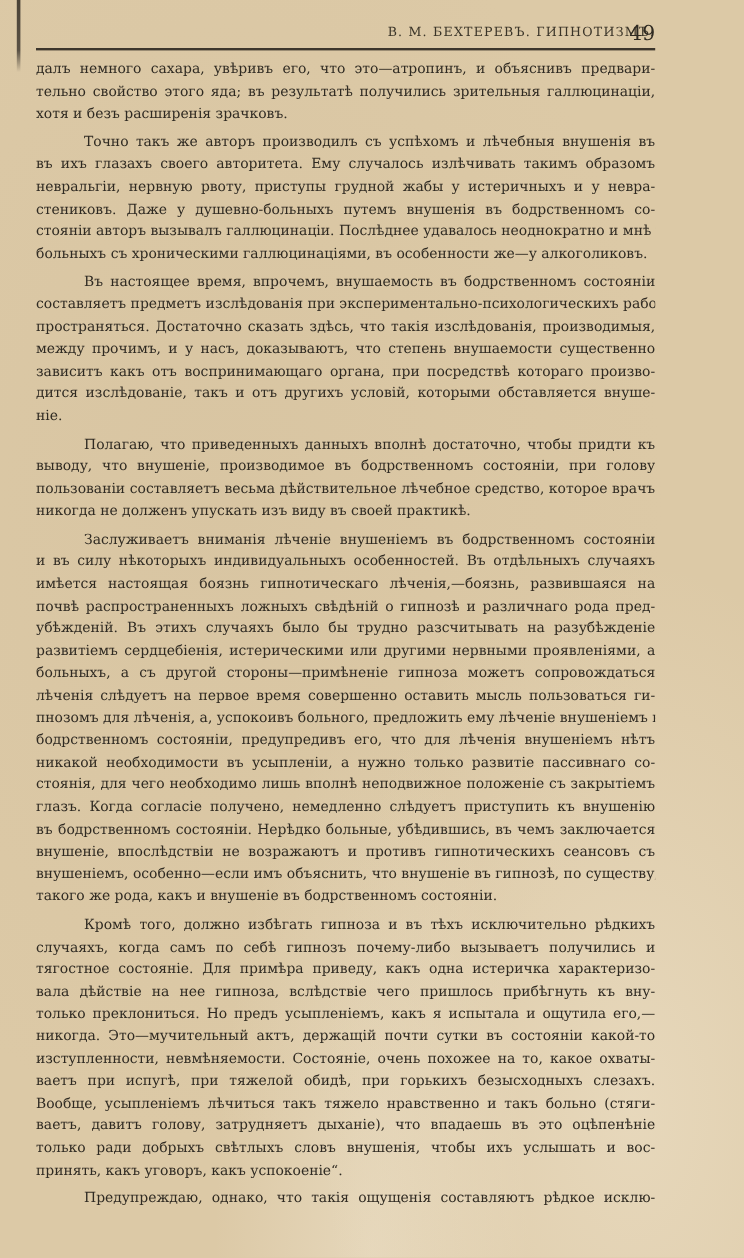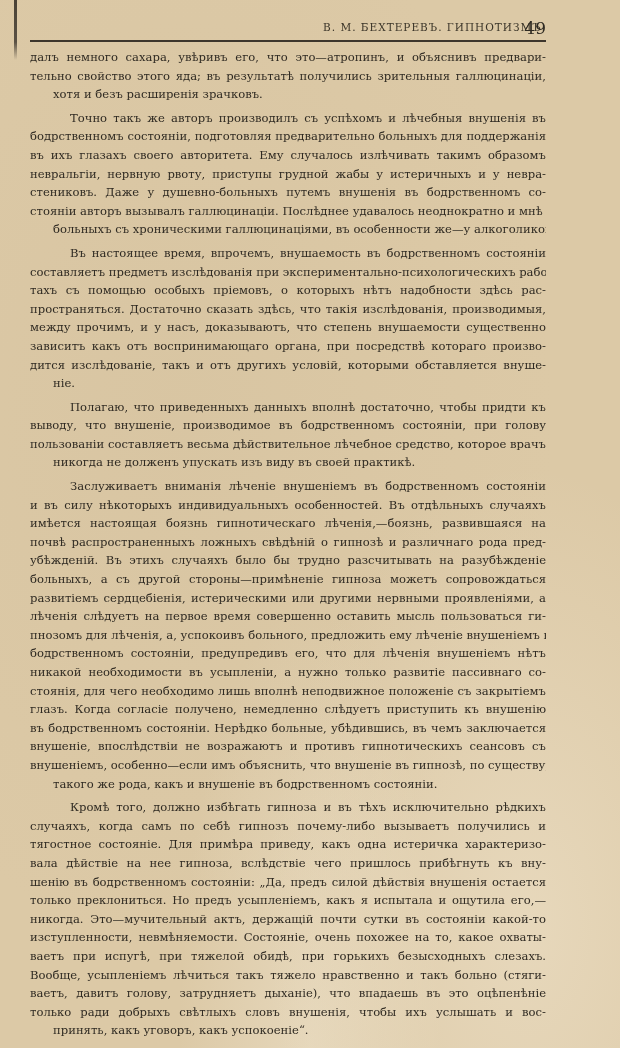--- a/index.html
+++ b/index.html
@@ -70,21 +70,20 @@
     .line {
       display: block;
       text-align: justify;
       text-align-last: justify;
       white-space: nowrap;
       overflow: hidden;
       height: 18.6px;
     }
     .line.last {
       text-align-last: left;
-      margin-left: 23px;
     }
     .line.indent {
       padding-left: 40px;
     }
   </style>
 </head>
 <body>
 
 <div class="spine-line"></div>
 
@@ -95,68 +94,65 @@
   </div>
 
   <div class="body-text" id="body-text">
       <p>
         <span class="line">далъ немного сахара, увѣривъ его, что это—атропинъ, и объяснивъ предвари-</span>
         <span class="line">тельно свойство этого яда; въ результатѣ получились зрительныя галлюцинаціи,</span>
         <span class="line last">хотя и безъ расширенія зрачковъ.</span>
       </p>
       <p>
         <span class="line indent">Точно такъ же авторъ производилъ съ успѣхомъ и лѣчебныя внушенія въ</span>
-        <span class="line">бодрственномъ состояніи, подготовляя предварительно больныхъ для поддержанія</span>
         <span class="line">въ ихъ глазахъ своего авторитета. Ему случалось излѣчивать такимъ образомъ</span>
         <span class="line">невральгіи, нервную рвоту, приступы грудной жабы у истеричныхъ и у невра-</span>
         <span class="line">стениковъ. Даже у душевно-больныхъ путемъ внушенія въ бодрственномъ со-</span>
         <span class="line">стояніи авторъ вызывалъ галлюцинаціи. Послѣднее удавалось неоднократно и мнѣ у</span>
         <span class="line last">больныхъ съ хроническими галлюцинаціями, въ особенности же—у алкоголиковъ.</span>
       </p>
       <p>
         <span class="line indent">Въ настоящее время, впрочемъ, внушаемость въ бодрственномъ состояніи</span>
         <span class="line">составляетъ предметъ изслѣдованія при экспериментально-психологическихъ рабо-</span>
-        <span class="line">тахъ съ помощью особыхъ пріемовъ, о которыхъ нѣтъ надобности здѣсь рас-</span>
         <span class="line">пространяться. Достаточно сказать здѣсь, что такія изслѣдованія, производимыя,</span>
         <span class="line">между прочимъ, и у насъ, доказываютъ, что степень внушаемости существенно</span>
         <span class="line">зависитъ какъ отъ воспринимающаго органа, при посредствѣ котораго произво-</span>
         <span class="line">дится изслѣдованіе, такъ и отъ другихъ условій, которыми обставляется внуше-</span>
         <span class="line last">ніе.</span>
       </p>
       <p>
         <span class="line indent">Полагаю, что приведенныхъ данныхъ вполнѣ достаточно, чтобы придти къ</span>
         <span class="line">выводу, что внушеніе, производимое въ бодрственномъ состояніи, при голову</span>
         <span class="line">пользованіи составляетъ весьма дѣйствительное лѣчебное средство, которое врачъ</span>
         <span class="line last">никогда не долженъ упускать изъ виду въ своей практикѣ.</span>
       </p>
       <p>
         <span class="line indent">Заслуживаетъ вниманія лѣченіе внушеніемъ въ бодрственномъ состояніи</span>
         <span class="line">и въ силу нѣкоторыхъ индивидуальныхъ особенностей. Въ отдѣльныхъ случаяхъ</span>
         <span class="line">имѣется настоящая боязнь гипнотическаго лѣченія,—боязнь, развившаяся на</span>
         <span class="line">почвѣ распространенныхъ ложныхъ свѣдѣній о гипнозѣ и различнаго рода пред-</span>
         <span class="line">убѣжденій. Въ этихъ случаяхъ было бы трудно разсчитывать на разубѣжденіе</span>
+        <span class="line">развитіемъ сердцебіенія, истерическими или другими нервными проявленіями, а</span>
         <span class="line">больныхъ, а съ другой стороны—примѣненіе гипноза можетъ сопровождаться</span>
-        <span class="line">развитіемъ сердцебіенія, истерическими или другими нервными проявленіями, а</span>
         <span class="line">лѣченія слѣдуетъ на первое время совершенно оставить мысль пользоваться ги-</span>
         <span class="line">пнозомъ для лѣченія, а, успокоивъ больного, предложить ему лѣченіе внушеніемъ въ</span>
         <span class="line">бодрственномъ состояніи, предупредивъ его, что для лѣченія внушеніемъ нѣтъ</span>
         <span class="line">никакой необходимости въ усыпленіи, а нужно только развитіе пассивнаго со-</span>
         <span class="line">стоянія, для чего необходимо лишь вполнѣ неподвижное положеніе съ закрытіемъ</span>
         <span class="line">глазъ. Когда согласіе получено, немедленно слѣдуетъ приступить къ внушенію</span>
         <span class="line">въ бодрственномъ состояніи. Нерѣдко больные, убѣдившись, въ чемъ заключается</span>
         <span class="line">внушеніе, впослѣдствіи не возражаютъ и противъ гипнотическихъ сеансовъ съ</span>
         <span class="line">внушеніемъ, особенно—если имъ объяснить, что внушеніе въ гипнозѣ, по существу,</span>
         <span class="line last">такого же рода, какъ и внушеніе въ бодрственномъ состояніи.</span>
       </p>
       <p>
         <span class="line indent">Кромѣ того, должно избѣгать гипноза и въ тѣхъ исключительно рѣдкихъ</span>
         <span class="line">случаяхъ, когда самъ по себѣ гипнозъ почему-либо вызываетъ получились и</span>
         <span class="line">тягостное состояніе. Для примѣра приведу, какъ одна истеричка характеризо-</span>
         <span class="line">вала дѣйствіе на нее гипноза, вслѣдствіе чего пришлось прибѣгнуть къ вну-</span>
-        <span class="line">шенію въ бодрственномъ состояніи: „Да, предъ силой дѣйствія внушенія остается</span>
         <span class="line">только преклониться. Но предъ усыпленіемъ, какъ я испытала и ощутила его,—</span>
         <span class="line">никогда. Это—мучительный актъ, держащій почти сутки въ состояніи какой-то</span>
         <span class="line">изступленности, невмѣняемости. Состояніе, очень похожее на то, какое охваты-</span>
         <span class="line">ваетъ при испугѣ, при тяжелой обидѣ, при горькихъ безысходныхъ слезахъ.</span>
         <span class="line">Вообще, усыпленіемъ лѣчиться такъ тяжело нравственно и такъ больно (стяги-</span>
         <span class="line">ваетъ, давитъ голову, затрудняетъ дыханіе), что впадаешь въ это оцѣпенѣніе</span>
         <span class="line">только ради добрыхъ свѣтлыхъ словъ внушенія, чтобы ихъ услышать и вос-</span>
         <span class="line last">принять, какъ уговоръ, какъ успокоеніе“.</span>
       </p>
       <p>

